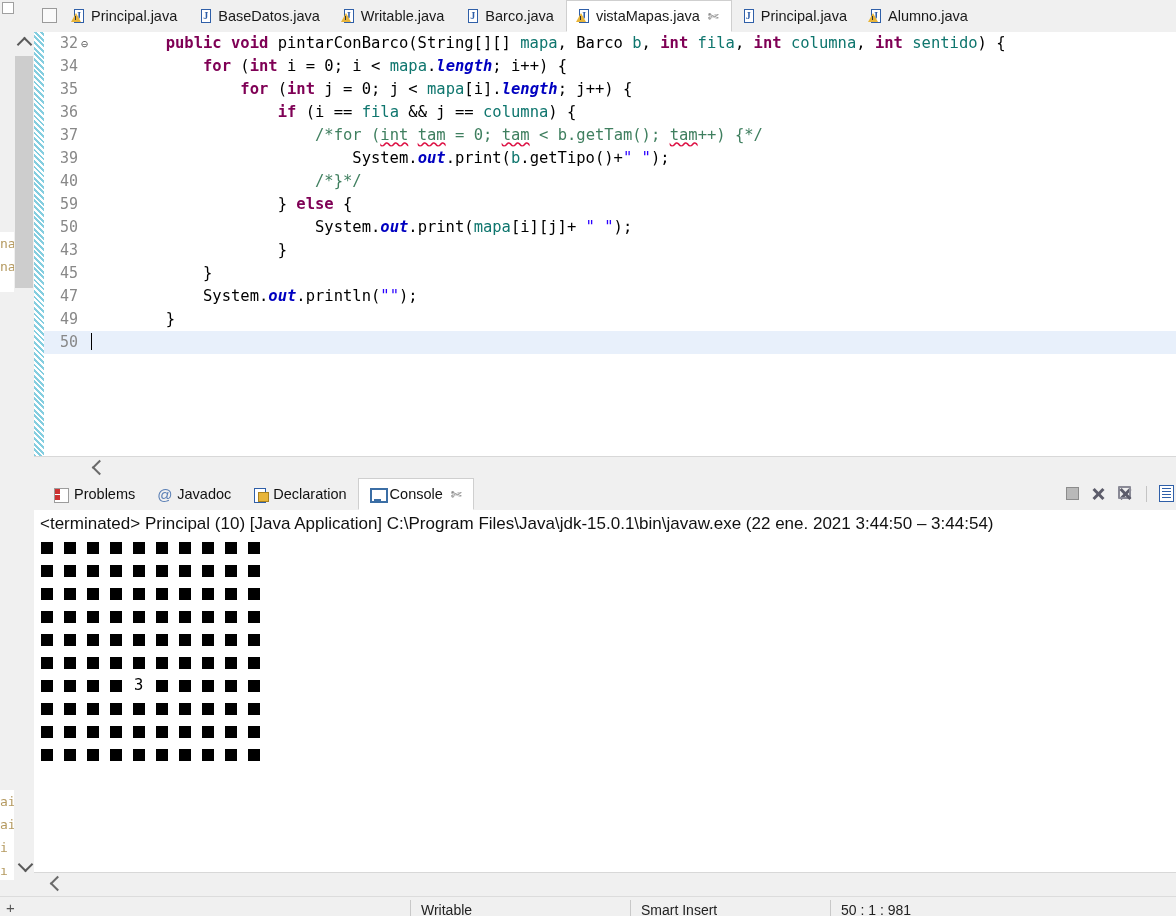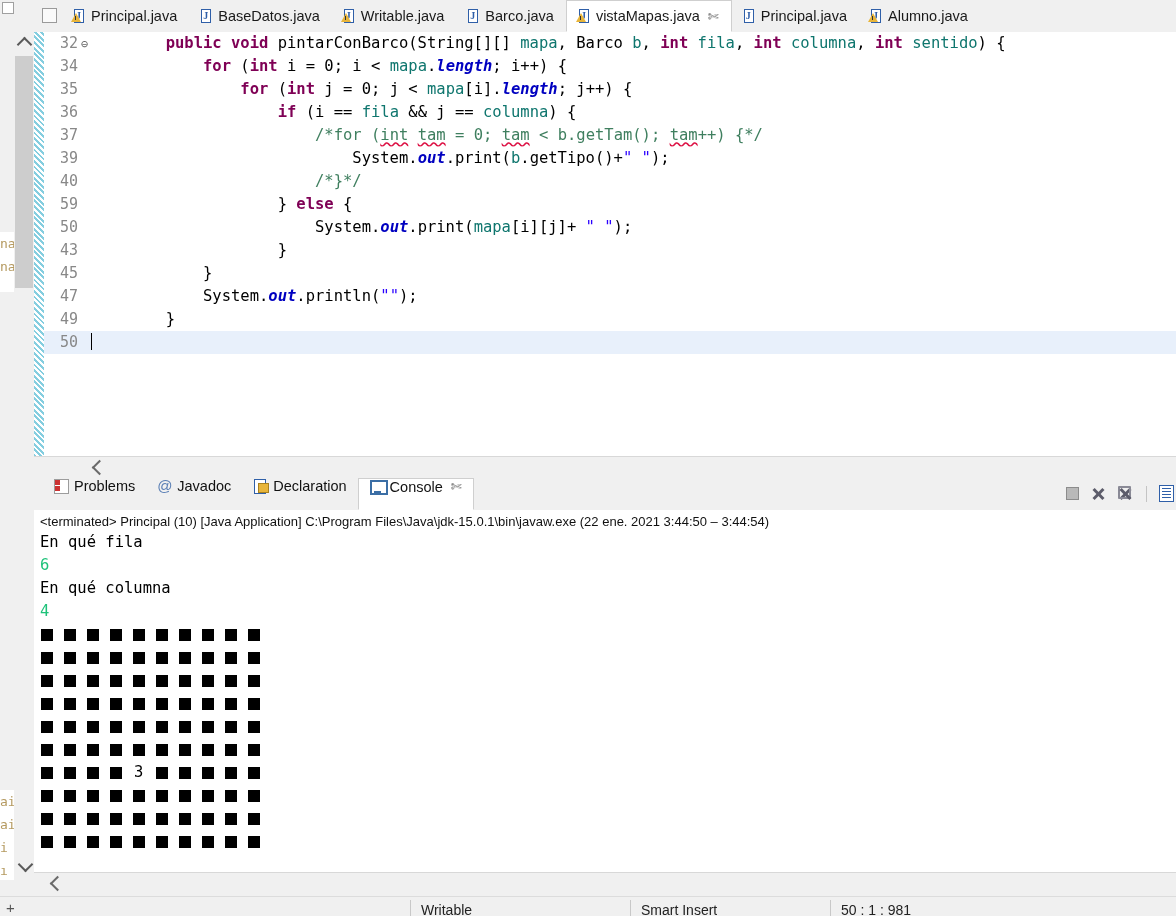--- a/index.html
+++ b/index.html
@@ -72,40 +72,40 @@
   .caret{display:inline-block;width:1px;height:17px;background:#000;vertical-align:-3px;}
   .editor-hbar{position:absolute;left:34px;top:456px;width:1142px;height:22px;background:#f0f0f0;
      border-top:1px solid #d8d8d8;}
   .editor-hbar .lchev{position:absolute;left:60px;top:5px;width:9px;height:9px;
      border-left:2px solid #6a6a6a;border-bottom:2px solid #6a6a6a;transform:rotate(45deg);}
 
   
   .conview{position:absolute;left:34px;top:478px;width:1142px;height:416px;background:#f0f0f0;}
   .contabs{position:relative;height:32px;background:#f0f0f0;border-bottom:1px solid #cfcfcf;}
   .ctabs{position:absolute;left:9px;top:0;display:flex;height:32px;align-items:stretch;}
-  .ctab{display:flex;align-items:flex-start;gap:5px;padding:0 11px;height:32px;font-size:14.5px;color:#111;cursor:pointer;}
+  .ctab{display:flex;align-items:center;gap:5px;padding:0 11px;height:32px;font-size:14.5px;color:#111;cursor:pointer;}
   .ctab.active{background:#fff;border-left:1px solid #cfcfcf;border-right:1px solid #cfcfcf;
      border-top:1px solid #cfcfcf;border-bottom:1px solid #fff;box-sizing:border-box;}
   .ctools{position:absolute;right:0;top:0;height:31px;display:flex;align-items:center;gap:12px;padding-right:2px;}
   .ct-sq{width:11px;height:11px;background:#b9b9b9;border:1px solid #8c8c8c;}
   .ct-x{position:relative;width:14px;height:14px;}
   .ct-x:before,.ct-x:after{content:"";position:absolute;left:6px;top:0;width:3px;height:14px;background:#5c5c6a;}
   .ct-x:before{transform:rotate(45deg);}.ct-x:after{transform:rotate(-45deg);}
   .ct-xx{position:relative;width:17px;height:14px;}
   .ct-xx:before,.ct-xx:after{content:"";position:absolute;left:7px;top:0;width:3px;height:14px;background:#5c5c6a;}
   .ct-xx:before{transform:rotate(45deg);}.ct-xx:after{transform:rotate(-45deg);}
   .ct-xx span{position:absolute;left:1px;top:-1px;width:9px;height:9px;
      border:2px solid #8a8a96;border-radius:1px;}
   .ct-div{width:1px;height:16px;background:#c4c4c4;}
   .ct-doc{width:13px;height:15px;background:#fff;border:1px solid #2f5fa8;position:relative;}
   .ct-doc:before{content:"";position:absolute;left:2px;top:2px;width:9px;height:1px;
      box-shadow:0 3px 0 #2f5fa8,0 6px 0 #2f5fa8,0 9px 0 #2f5fa8;background:#2f5fa8;}
 
   .conbody{position:absolute;left:0;top:32px;width:1142px;height:362px;background:#fff;overflow:hidden;}
-  .term{padding:4px 0 2px 6px;font-size:13px;color:#111;white-space:nowrap;
+  .term{padding:4px 0 2px 6px;font-size:17px;color:#111;white-space:nowrap;
         font-family:"Liberation Sans",sans-serif;}
   .out{padding:0 0 0 6px;font-family:"DejaVu Sans Mono",monospace;font-size:15.5px;line-height:23px;}
   .oline{white-space:pre;color:#000;height:23px;}
   .oline.in{color:#1ec27a;}
   .grid{padding-left:6px;}
   .grow{height:23px;white-space:pre;font-family:"DejaVu Sans Mono",monospace;font-size:15.5px;line-height:23px;}
   .cell{display:inline-block;width:23px;height:23px;vertical-align:top;position:relative;}
   .cell .blk{position:absolute;left:1px;top:6px;width:12px;height:12px;background:#000;}
   .cell .tx{position:absolute;left:2px;top:0;line-height:23px;color:#000;}
   .con-hbar{position:absolute;left:0;top:394px;width:1142px;height:22px;background:#f0f0f0;border-top:1px solid #d8d8d8;}
@@ -272,26 +272,20 @@
         <span class="ct-xx">
             <span></span>
           </span>
         <span class="ct-div"></span>
         <span class="ct-doc"></span>
       </div>
     </div>
 
     <div class="conbody">
       <div class="term">&lt;terminated&gt; Principal (10) [Java Application] C:\Program Files\Java\jdk-15.0.1\bin\javaw.exe  (22 ene. 2021 3:44:50 – 3:44:54)</div>
-      <div class="out" id="console-output">
-          <div class="oline">En qué fila</div>
-          <div class="oline in" style="color: rgb(30, 194, 122);">6</div>
-          <div class="oline">En qué columna</div>
-          <div class="oline in" style="color: rgb(30, 194, 122);">4</div>
-        </div>
       <div class="grid" id="console-grid">
           <div class="grow"><span class="cell"><span class="blk" style="background: rgb(0, 0, 0);"></span></span><span class="cell"><span class="blk" style="background: rgb(0, 0, 0);"></span></span><span class="cell"><span class="blk" style="background: rgb(0, 0, 0);"></span></span><span class="cell"><span class="blk" style="background: rgb(0, 0, 0);"></span></span><span class="cell"><span class="blk" style="background: rgb(0, 0, 0);"></span></span><span class="cell"><span class="blk" style="background: rgb(0, 0, 0);"></span></span><span class="cell"><span class="blk" style="background: rgb(0, 0, 0);"></span></span><span class="cell"><span class="blk" style="background: rgb(0, 0, 0);"></span></span><span class="cell"><span class="blk" style="background: rgb(0, 0, 0);"></span></span><span class="cell"><span class="blk" style="background: rgb(0, 0, 0);"></span></span></div>
           <div class="grow"><span class="cell"><span class="blk" style="background: rgb(0, 0, 0);"></span></span><span class="cell"><span class="blk" style="background: rgb(0, 0, 0);"></span></span><span class="cell"><span class="blk" style="background: rgb(0, 0, 0);"></span></span><span class="cell"><span class="blk" style="background: rgb(0, 0, 0);"></span></span><span class="cell"><span class="blk" style="background: rgb(0, 0, 0);"></span></span><span class="cell"><span class="blk" style="background: rgb(0, 0, 0);"></span></span><span class="cell"><span class="blk" style="background: rgb(0, 0, 0);"></span></span><span class="cell"><span class="blk" style="background: rgb(0, 0, 0);"></span></span><span class="cell"><span class="blk" style="background: rgb(0, 0, 0);"></span></span><span class="cell"><span class="blk" style="background: rgb(0, 0, 0);"></span></span></div>
           <div class="grow"><span class="cell"><span class="blk" style="background: rgb(0, 0, 0);"></span></span><span class="cell"><span class="blk" style="background: rgb(0, 0, 0);"></span></span><span class="cell"><span class="blk" style="background: rgb(0, 0, 0);"></span></span><span class="cell"><span class="blk" style="background: rgb(0, 0, 0);"></span></span><span class="cell"><span class="blk" style="background: rgb(0, 0, 0);"></span></span><span class="cell"><span class="blk" style="background: rgb(0, 0, 0);"></span></span><span class="cell"><span class="blk" style="background: rgb(0, 0, 0);"></span></span><span class="cell"><span class="blk" style="background: rgb(0, 0, 0);"></span></span><span class="cell"><span class="blk" style="background: rgb(0, 0, 0);"></span></span><span class="cell"><span class="blk" style="background: rgb(0, 0, 0);"></span></span></div>
           <div class="grow"><span class="cell"><span class="blk" style="background: rgb(0, 0, 0);"></span></span><span class="cell"><span class="blk" style="background: rgb(0, 0, 0);"></span></span><span class="cell"><span class="blk" style="background: rgb(0, 0, 0);"></span></span><span class="cell"><span class="blk" style="background: rgb(0, 0, 0);"></span></span><span class="cell"><span class="blk" style="background: rgb(0, 0, 0);"></span></span><span class="cell"><span class="blk" style="background: rgb(0, 0, 0);"></span></span><span class="cell"><span class="blk" style="background: rgb(0, 0, 0);"></span></span><span class="cell"><span class="blk" style="background: rgb(0, 0, 0);"></span></span><span class="cell"><span class="blk" style="background: rgb(0, 0, 0);"></span></span><span class="cell"><span class="blk" style="background: rgb(0, 0, 0);"></span></span></div>
           <div class="grow"><span class="cell"><span class="blk" style="background: rgb(0, 0, 0);"></span></span><span class="cell"><span class="blk" style="background: rgb(0, 0, 0);"></span></span><span class="cell"><span class="blk" style="background: rgb(0, 0, 0);"></span></span><span class="cell"><span class="blk" style="background: rgb(0, 0, 0);"></span></span><span class="cell"><span class="blk" style="background: rgb(0, 0, 0);"></span></span><span class="cell"><span class="blk" style="background: rgb(0, 0, 0);"></span></span><span class="cell"><span class="blk" style="background: rgb(0, 0, 0);"></span></span><span class="cell"><span class="blk" style="background: rgb(0, 0, 0);"></span></span><span class="cell"><span class="blk" style="background: rgb(0, 0, 0);"></span></span><span class="cell"><span class="blk" style="background: rgb(0, 0, 0);"></span></span></div>
           <div class="grow"><span class="cell"><span class="blk" style="background: rgb(0, 0, 0);"></span></span><span class="cell"><span class="blk" style="background: rgb(0, 0, 0);"></span></span><span class="cell"><span class="blk" style="background: rgb(0, 0, 0);"></span></span><span class="cell"><span class="blk" style="background: rgb(0, 0, 0);"></span></span><span class="cell"><span class="blk" style="background: rgb(0, 0, 0);"></span></span><span class="cell"><span class="blk" style="background: rgb(0, 0, 0);"></span></span><span class="cell"><span class="blk" style="background: rgb(0, 0, 0);"></span></span><span class="cell"><span class="blk" style="background: rgb(0, 0, 0);"></span></span><span class="cell"><span class="blk" style="background: rgb(0, 0, 0);"></span></span><span class="cell"><span class="blk" style="background: rgb(0, 0, 0);"></span></span></div>
           <div class="grow"><span class="cell"><span class="blk" style="background: rgb(0, 0, 0);"></span></span><span class="cell"><span class="blk" style="background: rgb(0, 0, 0);"></span></span><span class="cell"><span class="blk" style="background: rgb(0, 0, 0);"></span></span><span class="cell"><span class="blk" style="background: rgb(0, 0, 0);"></span></span><span class="cell"><span class="tx">3</span></span><span class="cell"><span class="blk" style="background: rgb(0, 0, 0);"></span></span><span class="cell"><span class="blk" style="background: rgb(0, 0, 0);"></span></span><span class="cell"><span class="blk" style="background: rgb(0, 0, 0);"></span></span><span class="cell"><span class="blk" style="background: rgb(0, 0, 0);"></span></span><span class="cell"><span class="blk" style="background: rgb(0, 0, 0);"></span></span></div>
           <div class="grow"><span class="cell"><span class="blk" style="background: rgb(0, 0, 0);"></span></span><span class="cell"><span class="blk" style="background: rgb(0, 0, 0);"></span></span><span class="cell"><span class="blk" style="background: rgb(0, 0, 0);"></span></span><span class="cell"><span class="blk" style="background: rgb(0, 0, 0);"></span></span><span class="cell"><span class="blk" style="background: rgb(0, 0, 0);"></span></span><span class="cell"><span class="blk" style="background: rgb(0, 0, 0);"></span></span><span class="cell"><span class="blk" style="background: rgb(0, 0, 0);"></span></span><span class="cell"><span class="blk" style="background: rgb(0, 0, 0);"></span></span><span class="cell"><span class="blk" style="background: rgb(0, 0, 0);"></span></span><span class="cell"><span class="blk" style="background: rgb(0, 0, 0);"></span></span></div>
           <div class="grow"><span class="cell"><span class="blk" style="background: rgb(0, 0, 0);"></span></span><span class="cell"><span class="blk" style="background: rgb(0, 0, 0);"></span></span><span class="cell"><span class="blk" style="background: rgb(0, 0, 0);"></span></span><span class="cell"><span class="blk" style="background: rgb(0, 0, 0);"></span></span><span class="cell"><span class="blk" style="background: rgb(0, 0, 0);"></span></span><span class="cell"><span class="blk" style="background: rgb(0, 0, 0);"></span></span><span class="cell"><span class="blk" style="background: rgb(0, 0, 0);"></span></span><span class="cell"><span class="blk" style="background: rgb(0, 0, 0);"></span></span><span class="cell"><span class="blk" style="background: rgb(0, 0, 0);"></span></span><span class="cell"><span class="blk" style="background: rgb(0, 0, 0);"></span></span></div>

